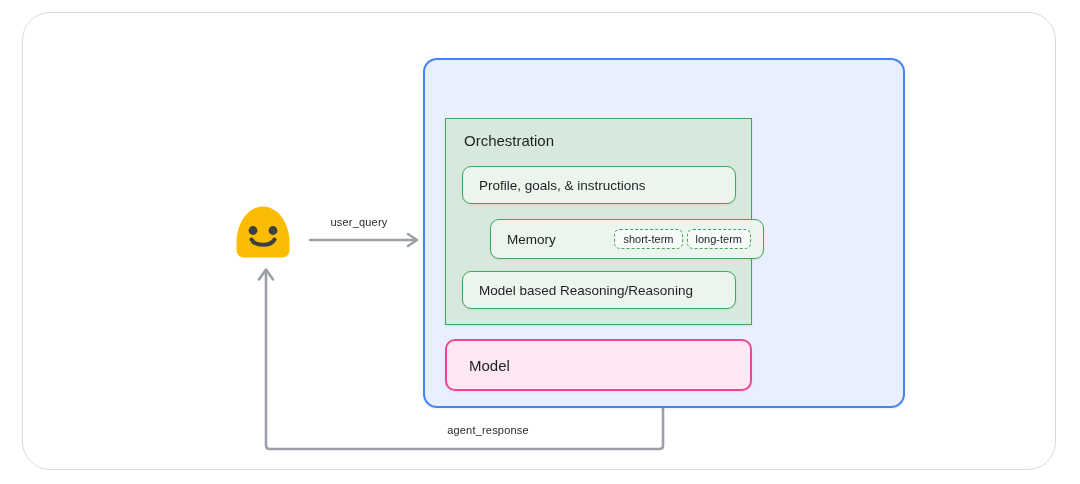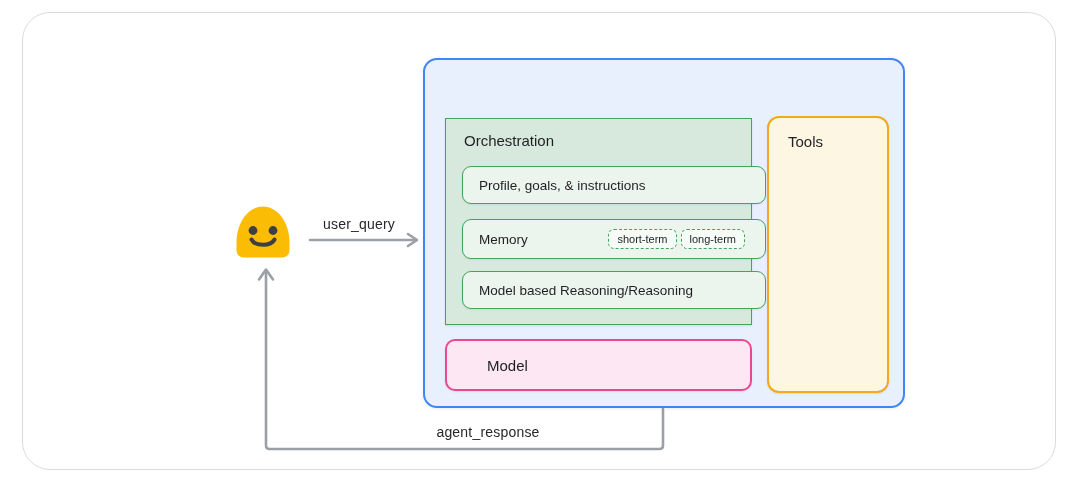--- a/index.html
+++ b/index.html
@@ -7,57 +7,57 @@
     position:relative;width:1080px;height:484px;background:#fff;overflow:hidden;
     font-family:"Liberation Sans",sans-serif;color:var(--text-dark,#1F2023);
   }
   .card{
     position:absolute;left:22px;top:12px;width:1034px;height:458px;box-sizing:border-box;
     border:1px solid var(--card-border,#D9DBDE);border-radius:28px;background:#fff;
   }
   .arrow-layer{position:absolute;left:0;top:0;width:1080px;height:484px;pointer-events:none;}
   .arrow-layer path{stroke:var(--arrow-gray,#9AA0A6);stroke-width:2.6;fill:none;stroke-linecap:round;stroke-linejoin:round;}
   .flow-label{
-    position:absolute;font-size:14px;font-weight:500;letter-spacing:.2px;text-align:center;color:#27282b;
+    position:absolute;font-size:11px;font-weight:500;letter-spacing:.2px;text-align:center;color:#27282b;
   }
   .user-query-label{left:276px;top:203px;width:120px;}
   .agent-response-label{left:400px;top:411px;width:130px;}
   .user-icon{position:absolute;left:209px;top:191px;width:62px;height:56px;}
 
   .agent-runtime{
     position:absolute;left:400px;top:45px;width:482px;height:350px;box-sizing:border-box;
     border:2px solid var(--blue-border,#4285F4);border-radius:14px;background:var(--blue-fill,#E8F0FD);
     box-shadow:0 1px 3px rgba(60,64,67,.10);
   }
   .rt-title{position:absolute;left:22px;top:15px;font-size:17px;font-weight:500;}
 
   .orchestration{
     position:absolute;left:20px;top:58px;width:307px;height:207px;box-sizing:border-box;
     border:1.5px solid var(--green-border,#41A55B);border-radius:0;background:var(--green-fill,#D7E9DC);
     box-shadow:0 1px 2px rgba(60,64,67,.12);
   }
   .orch-title{position:absolute;left:18px;top:13px;font-size:15px;font-weight:500;}
   .orch-item{
-    position:absolute;left:16px;width:304px;box-sizing:border-box;display:flex;align-items:center;
+    position:absolute;left:16px;width:274px;box-sizing:border-box;display:flex;align-items:center;
     border:1.5px solid var(--green-border,#41A55B);border-radius:9px;background:var(--green-item-fill,#EBF4ED);
-    font-size:13.5px;padding:0 20px 0 16px;box-shadow:0 1px 2px rgba(60,64,67,.08);
+    font-size:13.5px;padding:0 12px 0 16px;box-shadow:0 1px 2px rgba(60,64,67,.08);
   }
   .item-profile{top:47px;height:38px;}
-  .item-memory{top:100px;height:40px;}
+  .item-memory{top:100px;height:40px;margin-left:28px;}
   .item-reasoning{top:152px;height:38px;}
   .chip-group{margin-left:auto;display:flex;gap:4px;}
   .chip{
     border:1.5px dashed var(--green-border,#41A55B);border-radius:6px;background:var(--chip-fill,#F6FBF7);
     padding:3px 8px;font-size:11px;white-space:nowrap;
   }
 
   .model-box{
     position:absolute;left:20px;top:279px;width:307px;height:52px;box-sizing:border-box;display:flex;align-items:center;
     border:2px solid var(--pink-border,#EB4793);border-radius:10px;background:var(--pink-fill,#FCE7F3);
-    padding-left:40px;font-size:15px;font-weight:500;box-shadow:0 1px 2px rgba(60,64,67,.10);
+    padding-left:22px;font-size:15px;font-weight:500;box-shadow:0 1px 2px rgba(60,64,67,.10);
   }
   .tools-box{
     position:absolute;left:342px;top:56px;width:122px;height:277px;box-sizing:border-box;
     border:2px solid var(--amber-border,#F4A81D);border-radius:12px;background:var(--amber-fill,#FDF6E2);
     box-shadow:0 1px 2px rgba(60,64,67,.10);
   }
   .tools-title{position:absolute;left:19px;top:15px;font-size:15px;font-weight:500;}
 </style>
 </head>
 <body>
@@ -103,19 +103,16 @@
 
         <div class="orch-item item-reasoning">
           <span>Model based Reasoning/Reasoning</span>
         </div>
       </div>
 
       <div class="model-box">
         <span>Model</span>
       </div>
 
-      <div class="tools-box">
-        <div class="tools-title">Tools</div>
-      </div>
     </div>
 
   </div>
 </div>
 
 </body></html>

